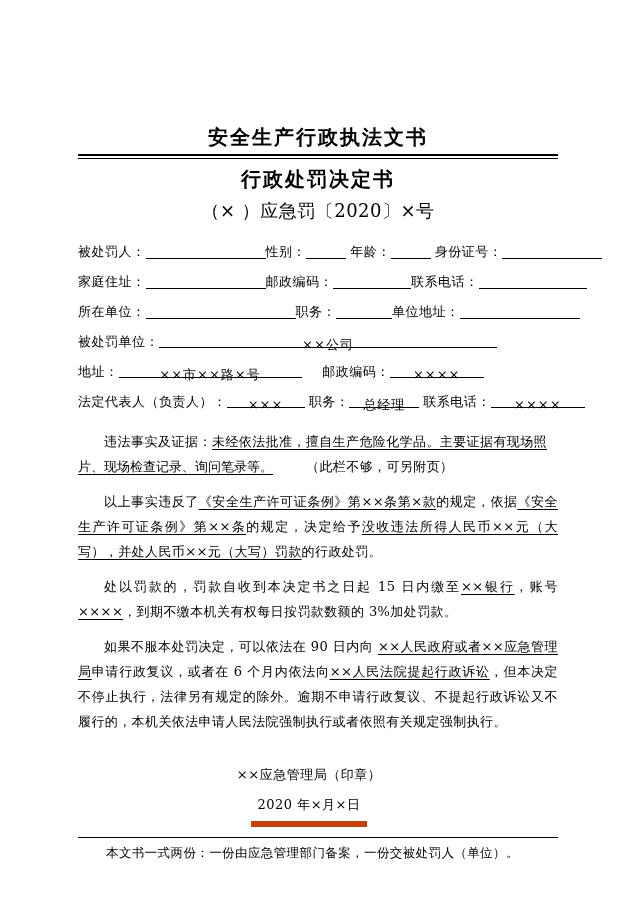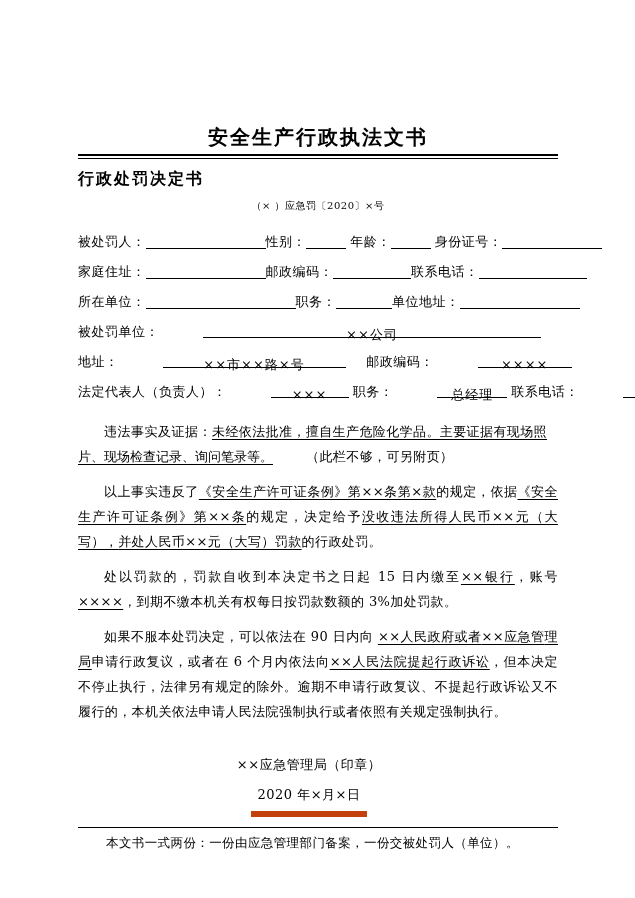--- a/index.html
+++ b/index.html
@@ -37,29 +37,30 @@
     line-height: 30px;
     margin: 0 0 2px 0;
   }
   .rule-double {
     border-top: 2px solid #000;
     border-bottom: 1px solid #000;
     height: 2px;
     margin: 2px 0 6px 0;
   }
   .title-sub {
-    font-size: 16px;
+    text-align: center;
+    font-size: 20px;
     font-weight: bold;
     letter-spacing: 2px;
     line-height: 28px;
     margin: 0 0 4px 0;
   }
   .docno {
     text-align: center;
-    font-size: 10px;
+    font-size: 18px;
     letter-spacing: 0.5px;
     margin: 6px 0 14px 0;
   }
   .fieldline {
     font-size: 13px;
     line-height: 30px;
     white-space: nowrap;
   }
   .lbl { letter-spacing: 0.5px; }
   .blank {
@@ -70,21 +71,20 @@
   }
   .filled {
     display: inline-block;
     border-bottom: 1px solid #000;
     text-align: center;
     padding: 0 4px;
     letter-spacing: 1px;
     height: 17px;
     vertical-align: -3px;
     font-size: 13px;
-    margin-left: 44px;
   }
   .w40 { width: 40px; }
   .w56 { width: 56px; }
   .w62 { width: 62px; }
   .w70 { width: 70px; }
   .w78 { width: 78px; }
   .w86 { width: 86px; }
   .w100 { width: 100px; }
   .w108 { width: 108px; }
   .w120 { width: 120px; }

